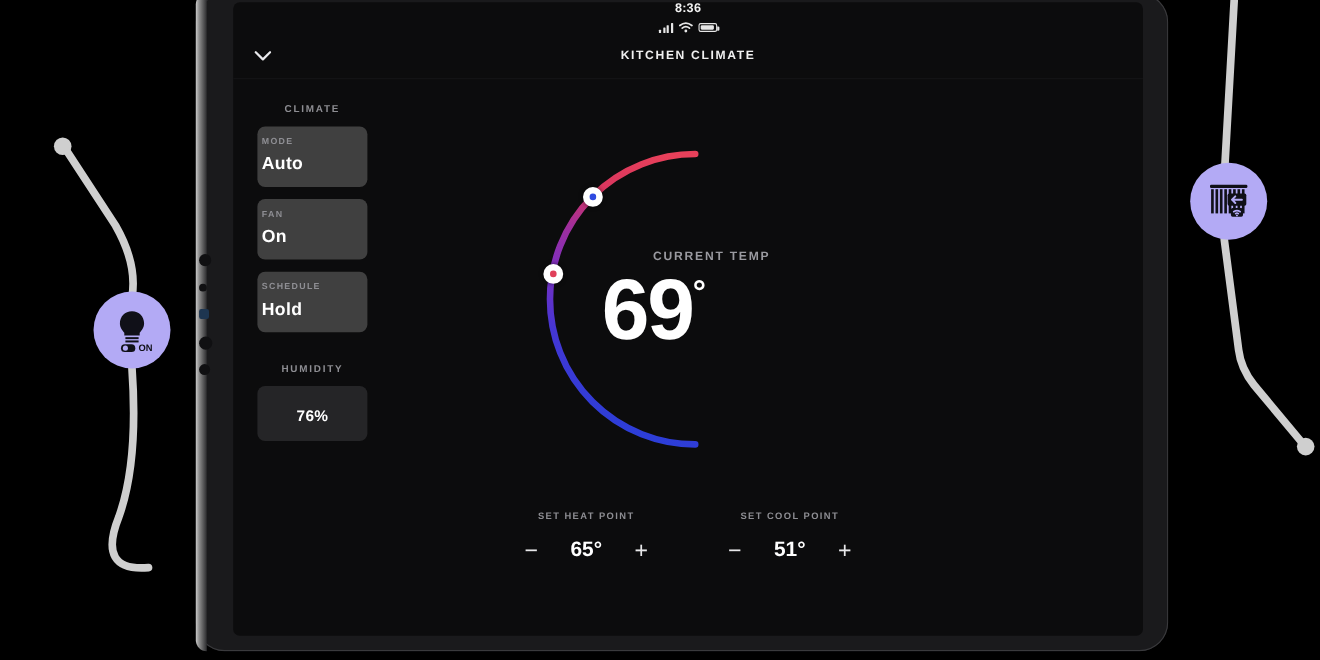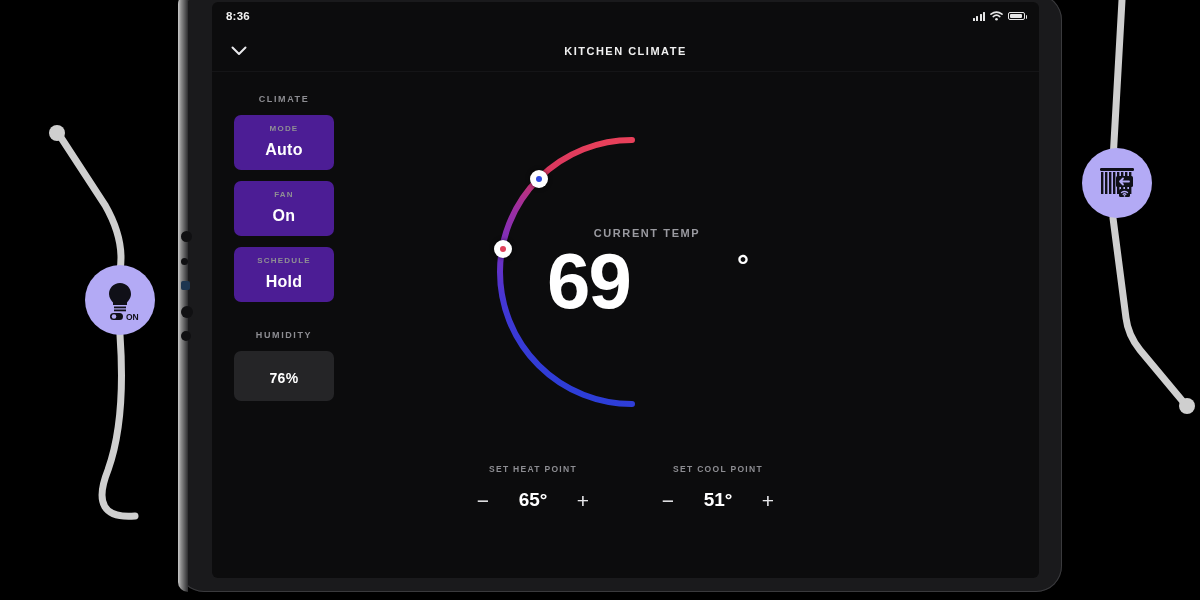--- a/index.html
+++ b/index.html
@@ -48,20 +48,21 @@
     background:#0c0c0d;
     border-radius:6px;
     overflow:hidden;
   }
 
   
   .statusbar {
     position:absolute; left:0; top:0; width:100%; height:28px;
     display:flex; align-items:center; justify-content:space-between;
     padding:0 14px;
+    flex-direction:column;
   }
   .clock { color:#f2f2f2; font-size:11.5px; font-weight:bold; letter-spacing:.2px; }
   .sysicons { display:flex; align-items:center; gap:5px; }
   .bars { display:flex; align-items:flex-end; gap:1.5px; height:9px; }
   .bars i { width:2px; background:#e6e6e6; display:block; border-radius:.5px; }
   .bars i:nth-child(1){height:3px;} .bars i:nth-child(2){height:5px;}
   .bars i:nth-child(3){height:7px;} .bars i:nth-child(4){height:9px;}
   .battery { width:17px; height:8.5px; border:1px solid #e6e6e6; border-radius:2px; position:relative; }
   .battery::after { content:""; position:absolute; right:-3px; top:2px; width:1.5px; height:4px; background:#e6e6e6; border-radius:0 1px 1px 0;}
   .battery i { position:absolute; left:1px; top:1px; bottom:1px; width:12px; background:#e6e6e6; border-radius:1px; display:block;}
@@ -83,23 +84,23 @@
   .main { position:absolute; left:0; top:70px; width:100%; bottom:0; }
 
   .sectitle {
     color:#8d8d92; font-size:9px; font-weight:bold; letter-spacing:1.6px;
     text-align:center; text-transform:uppercase;
   }
 
   
   .leftcol { position:absolute; left:22px; top:22px; width:100px; }
   .card {
-    background:#4c1d95; border-radius:7px;
+    background:#404040; border-radius:7px;
     padding:9px 4px 11px; margin-top:11px;
-    text-align:center;
+    text-align:left;
   }
   .card-label { color:#8f8f94; font-size:8px; font-weight:bold; letter-spacing:1.2px; }
   .card-value { color:#fff; font-size:16px; font-weight:bold; margin-top:8px; letter-spacing:.3px; }
   .hum-gap { margin-top:28px; }
   .card-plain { background:#252527; border-radius:7px; padding:15px 4px; text-align:center; margin-top:11px; }
   .card-plain .card-value { margin-top:4px; font-size:14px; }
 
   
   .rightcol { position:absolute; right:18px; top:22px; width:120px; }
   .scene {
@@ -114,21 +115,21 @@
   
   .dial { position:absolute; left:262px; top:50px; width:250px; height:300px; }
   .handle { position:absolute; width:18px; height:18px; border-radius:50%;
             background:#fff; display:flex; align-items:center; justify-content:center;
             cursor:pointer; box-shadow:0 0 4px rgba(0,0,0,.6); }
   .handle i { width:6px; height:6px; border-radius:50%; display:block; }
 
   .readout { position:absolute; left:335px; top:155px; width:200px; text-align:center; }
   .cur-label { color:#9a9aa0; font-size:11px; font-weight:bold; letter-spacing:1.6px; }
   .cur-temp { color:#fff; font-size:78px; font-weight:bold; line-height:.98; margin-top:4px;
-              letter-spacing:-2px; display:flex; justify-content:space-between; align-items:flex-start; }
+              letter-spacing:-2px; display:flex; justify-content:flex-start; align-items:flex-start; }
   .cur-temp sup { font-size:30px; line-height:1; margin-top:8px; font-weight:bold; }
 
   
   .setpoints { position:absolute; left:0; right:0; top:392px; display:flex; justify-content:center; gap:25px; }
   .sp { width:160px; text-align:center; }
   .sp-label { color:#8d8d92; font-size:8.5px; font-weight:bold; letter-spacing:1.3px; }
   .sp-row { display:flex; align-items:center; justify-content:center; gap:18px; margin-top:15px; }
   .sp-btn { color:#e8e8ea; font-size:21px; line-height:1; cursor:pointer; width:18px; text-align:center; font-weight:300;}
   .sp-val { color:#fff; font-size:19px; font-weight:bold; min-width:46px; }
 </style>

